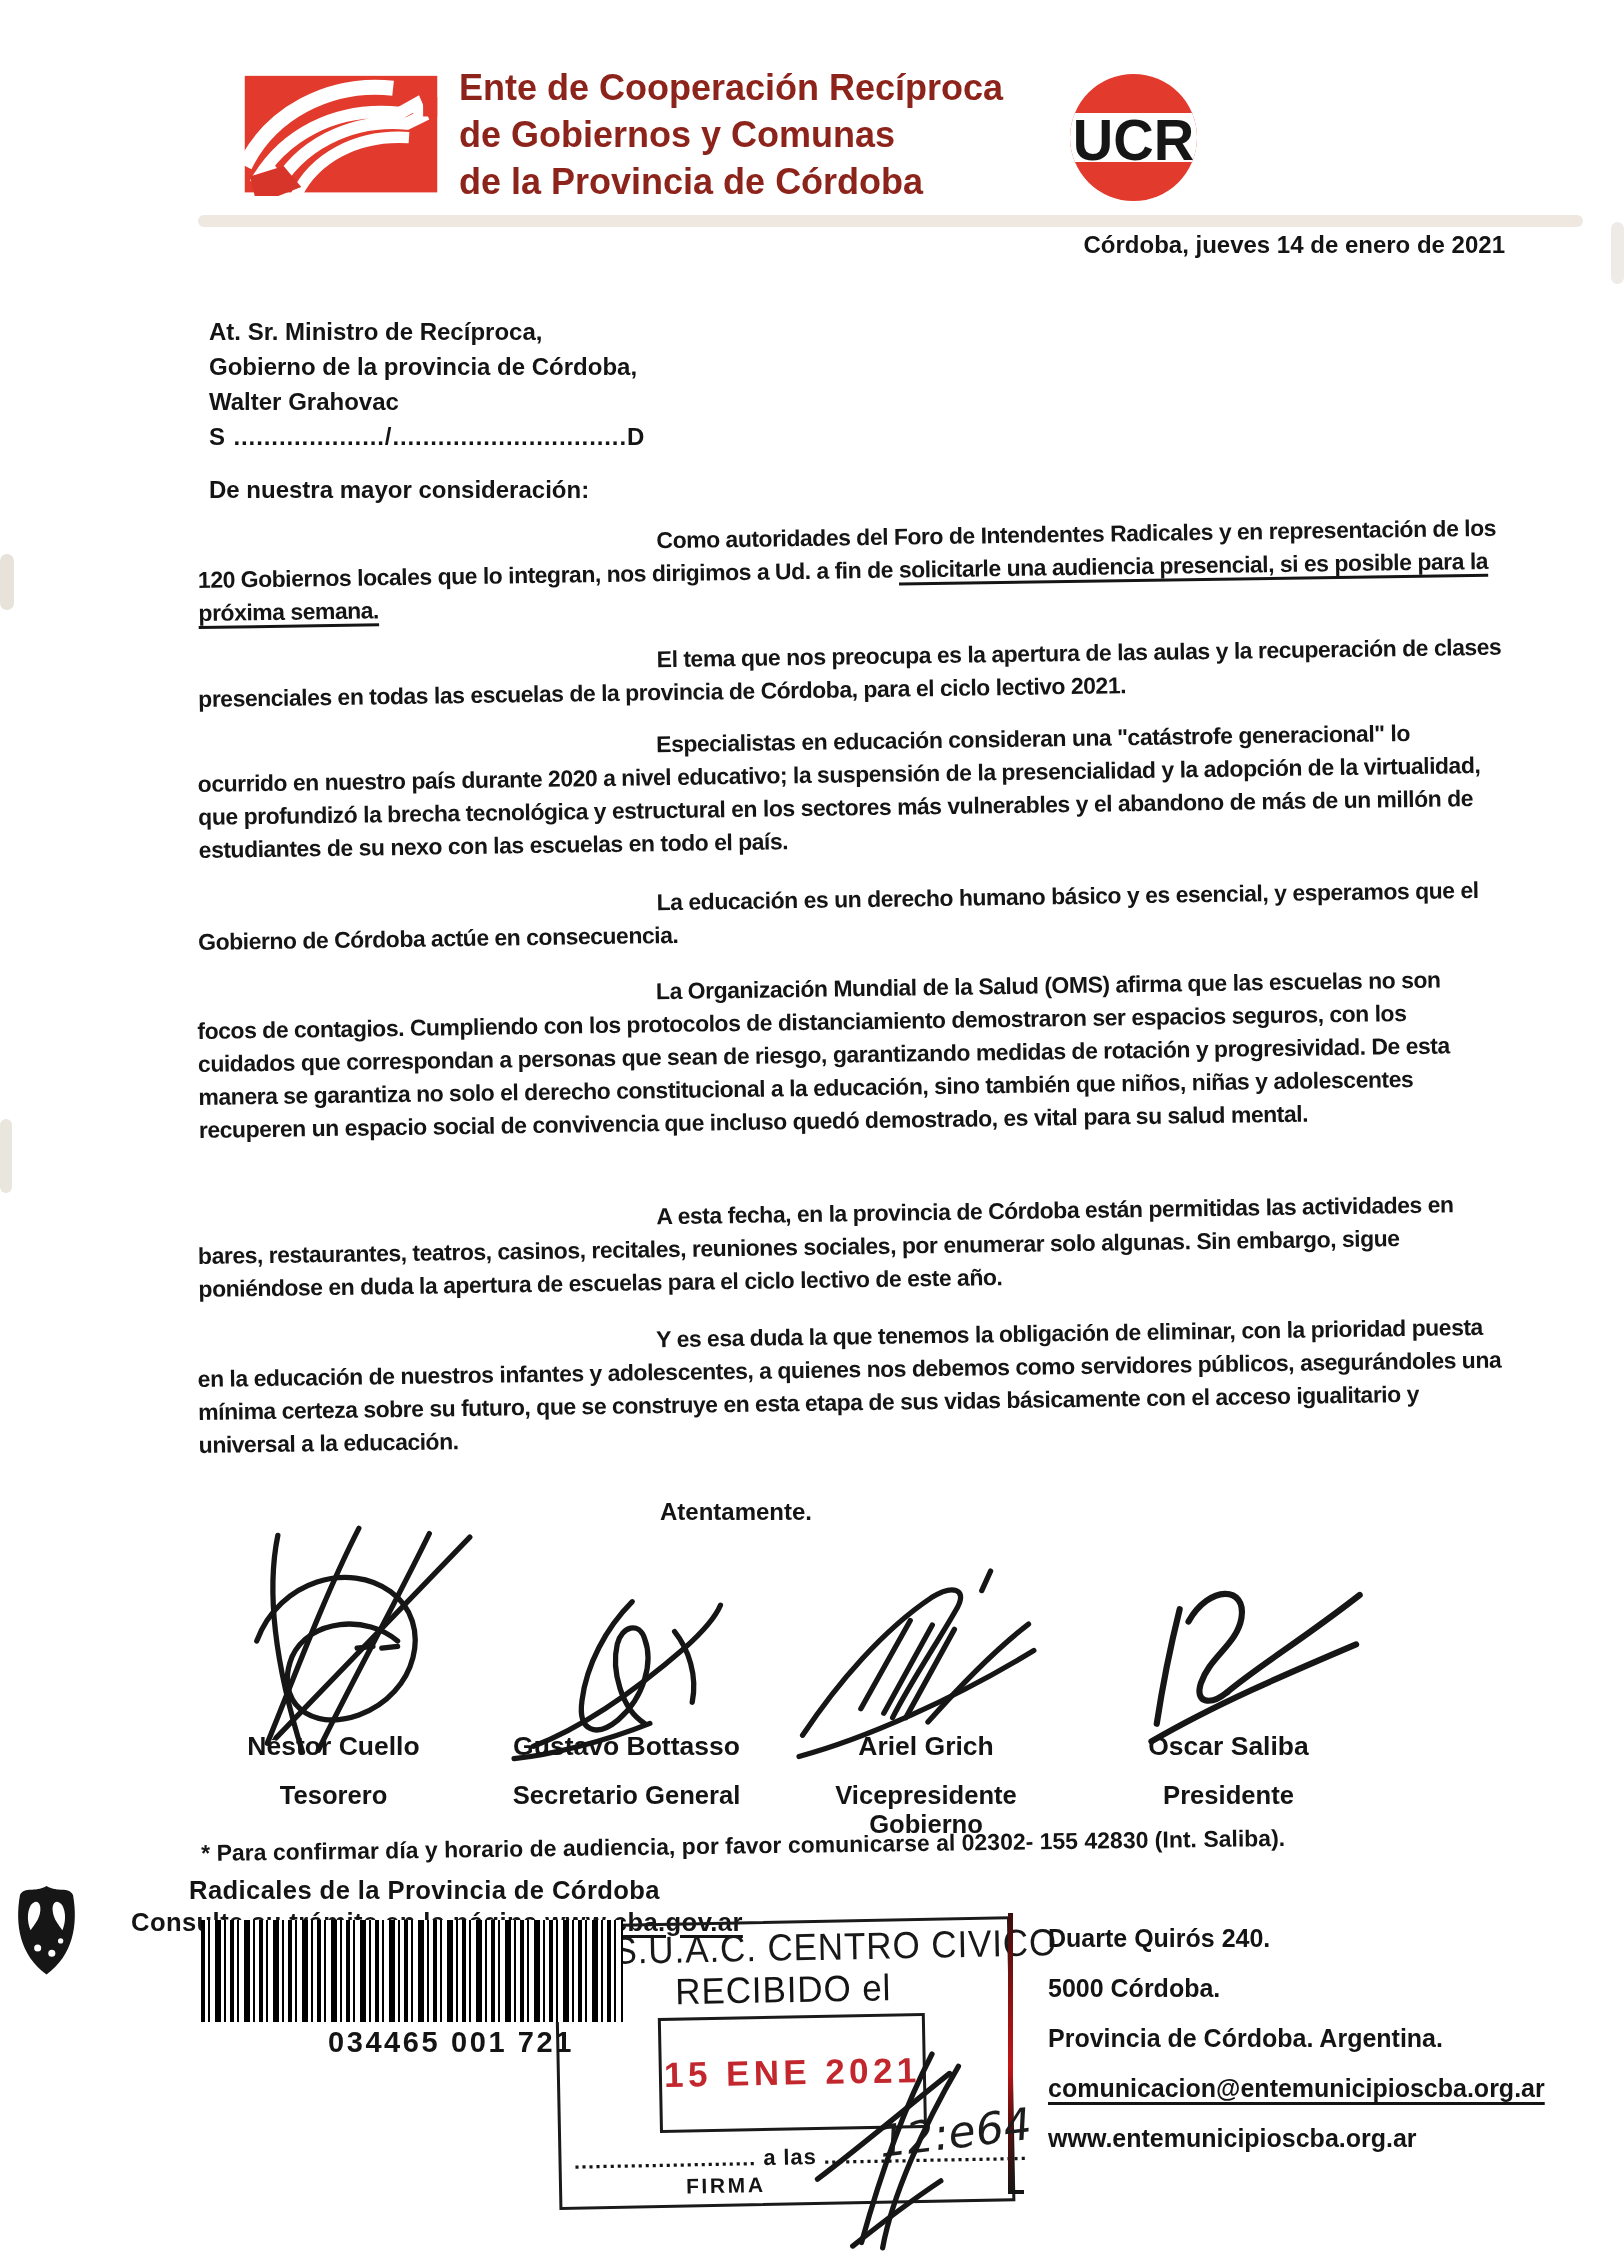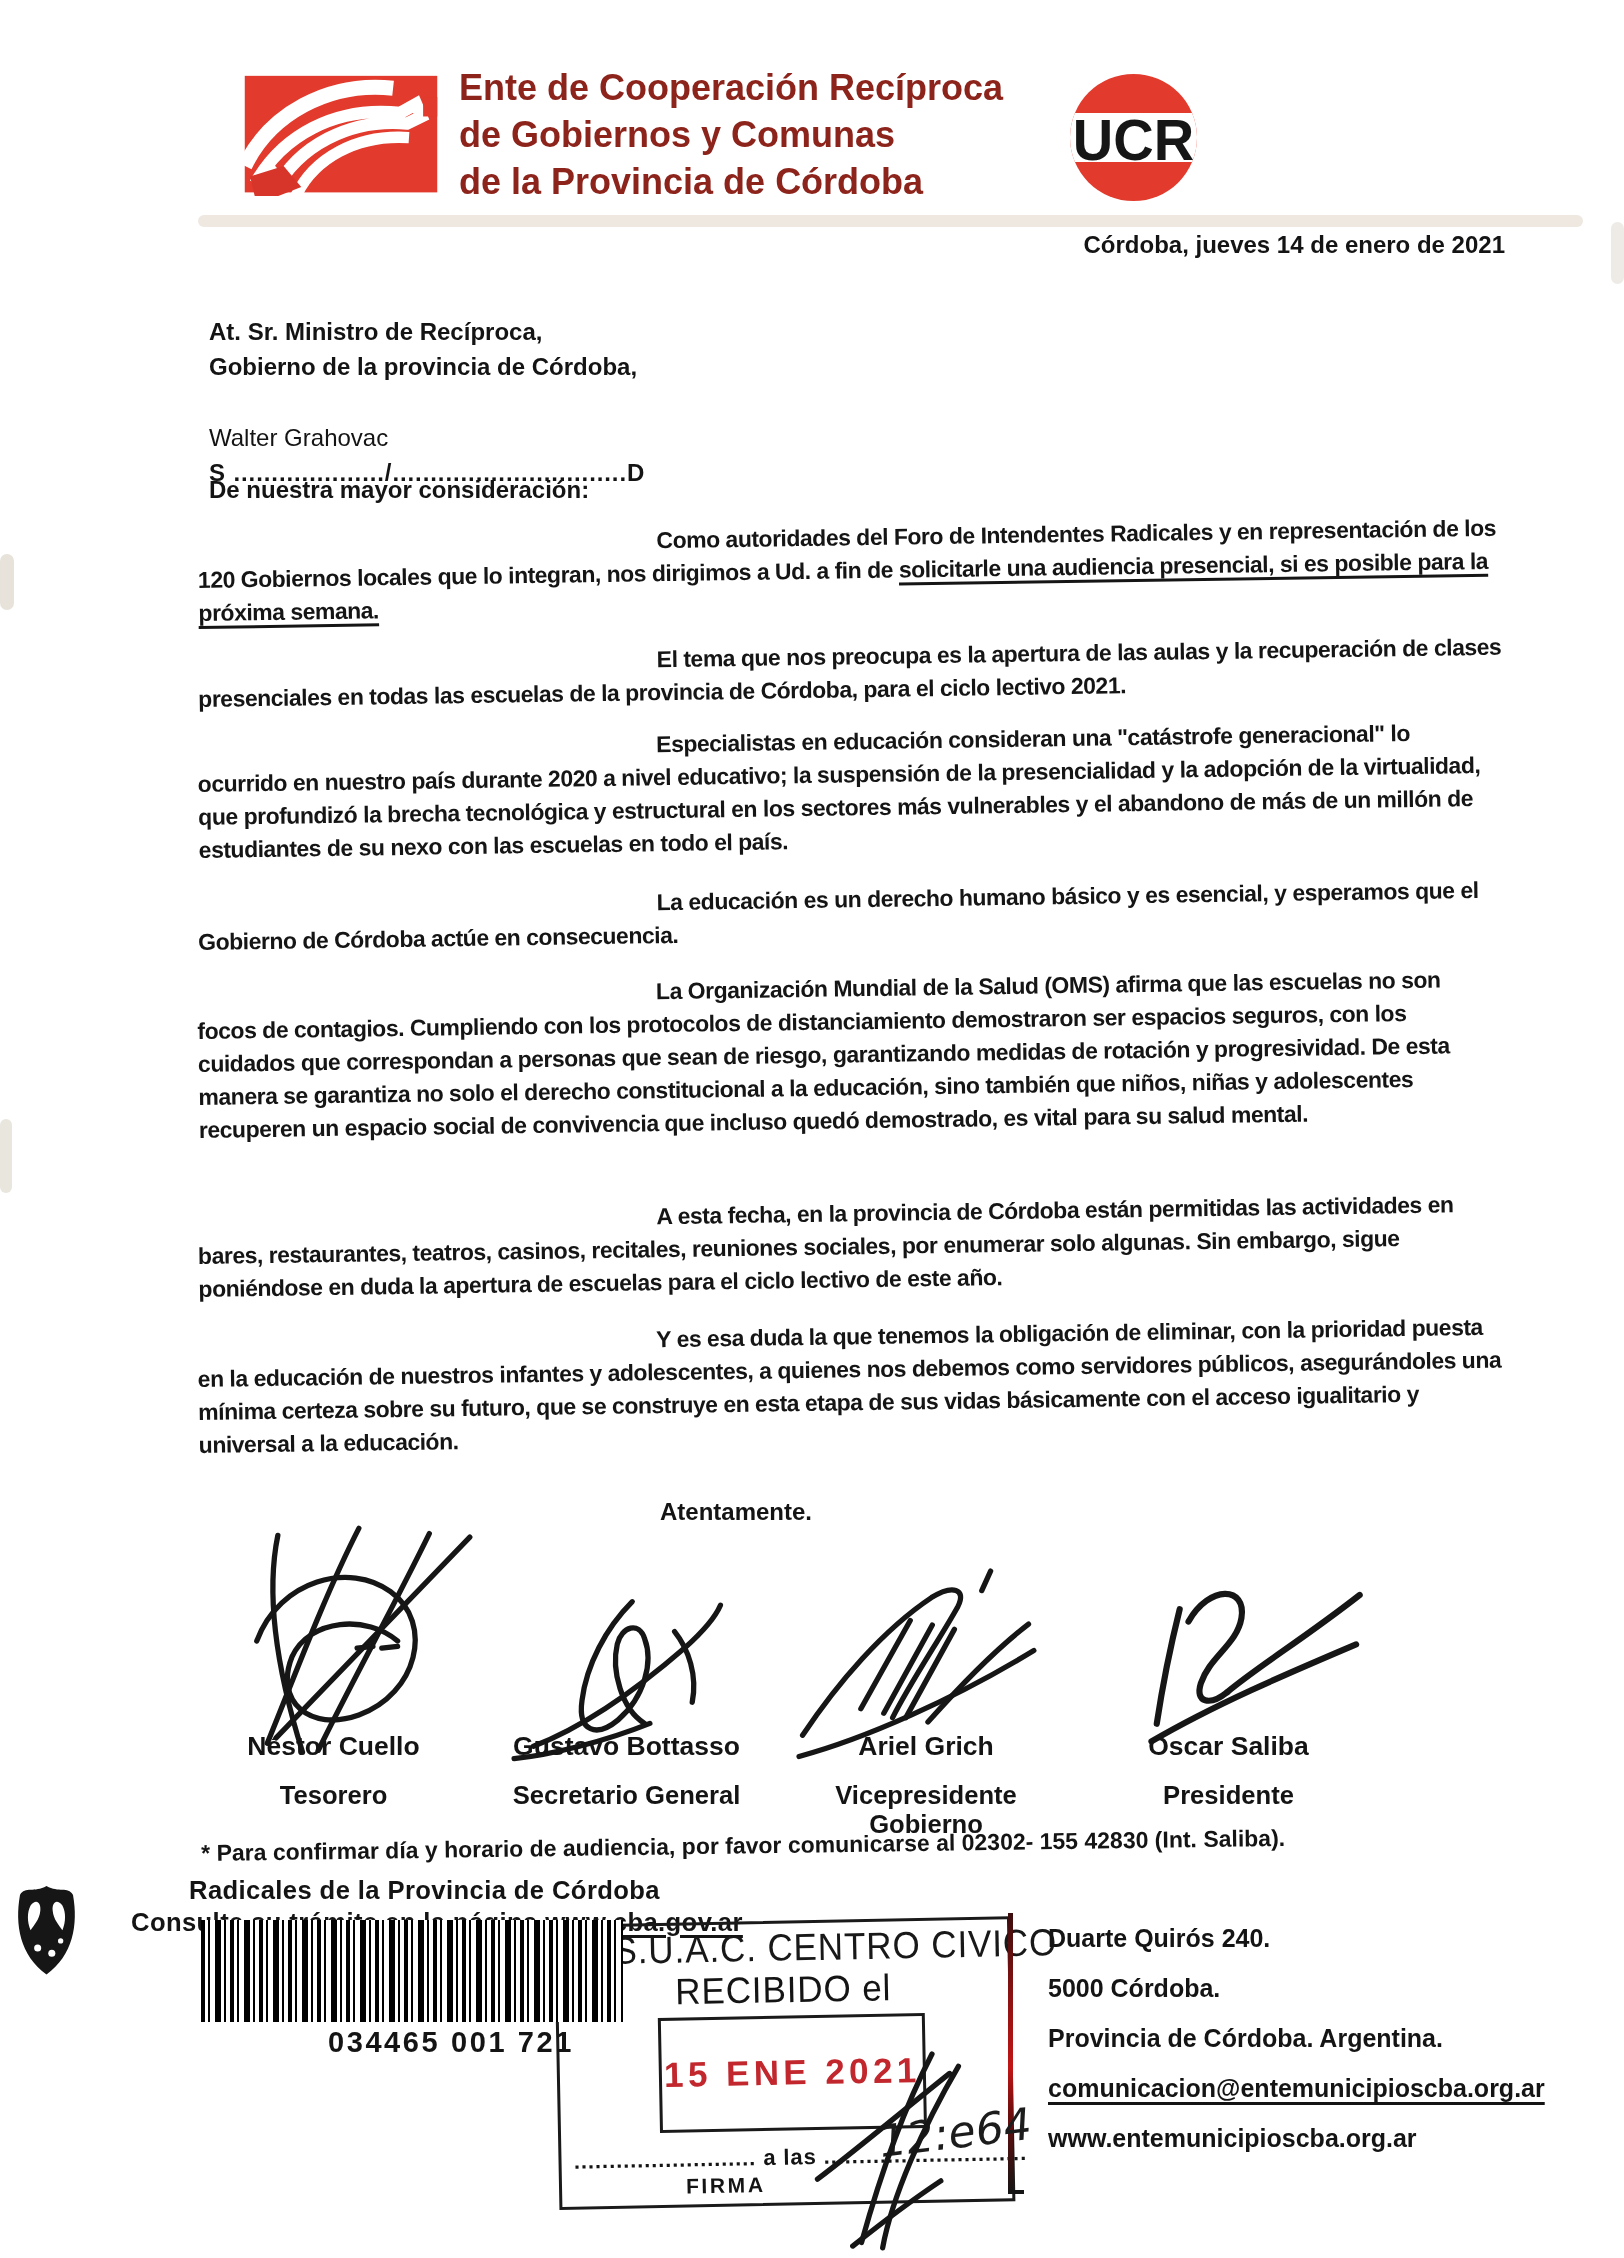--- a/index.html
+++ b/index.html
@@ -23,21 +23,21 @@
   #ucr-band{position:absolute;left:-5.3px;top:39px;width:138px;height:49px;background:#ffffff;}
   #ucr-text{
     position:absolute;left:0;top:34px;width:100%;text-align:center;
     font-size:56px;font-weight:bold;color:#161616;letter-spacing:0px;
     transform:scaleY(1.02);
   }
   #header-smudge{left:198px;top:215px;width:1385px;height:11.5px;background:#d9cdbc;opacity:.45;border-radius:7px;}
   
   #date-line{left:618px;top:231px;width:887px;text-align:right;font-size:24px;font-weight:600;}
   #recipient{left:209px;top:314px;font-size:24px;font-weight:600;line-height:35px;}
-  #recipient .strong{font-weight:normal;margin-top:36px;}
+  #recipient .strong{font-weight:bold;}
   #sd-line{letter-spacing:0.9px;}
   #salutation{left:209px;top:476px;font-size:24px;font-weight:600;}
   .para{
     left:198px;width:1306px;font-size:23px;font-weight:bold;line-height:33px;
     letter-spacing:-0.5px;text-indent:459px;transform:rotate(-0.85deg);
     transform-origin:0 50%;color:#151515;
   }
   .p1{top:531px;} .p2{top:650px;} .p3{top:735px;} .p4{top:893px;}
   .p5{top:982px;} .p6{top:1207px;} .p7{top:1330px;}
   .emph-underline{text-decoration:underline;text-decoration-thickness:2.6px;text-underline-offset:5.3px;}

